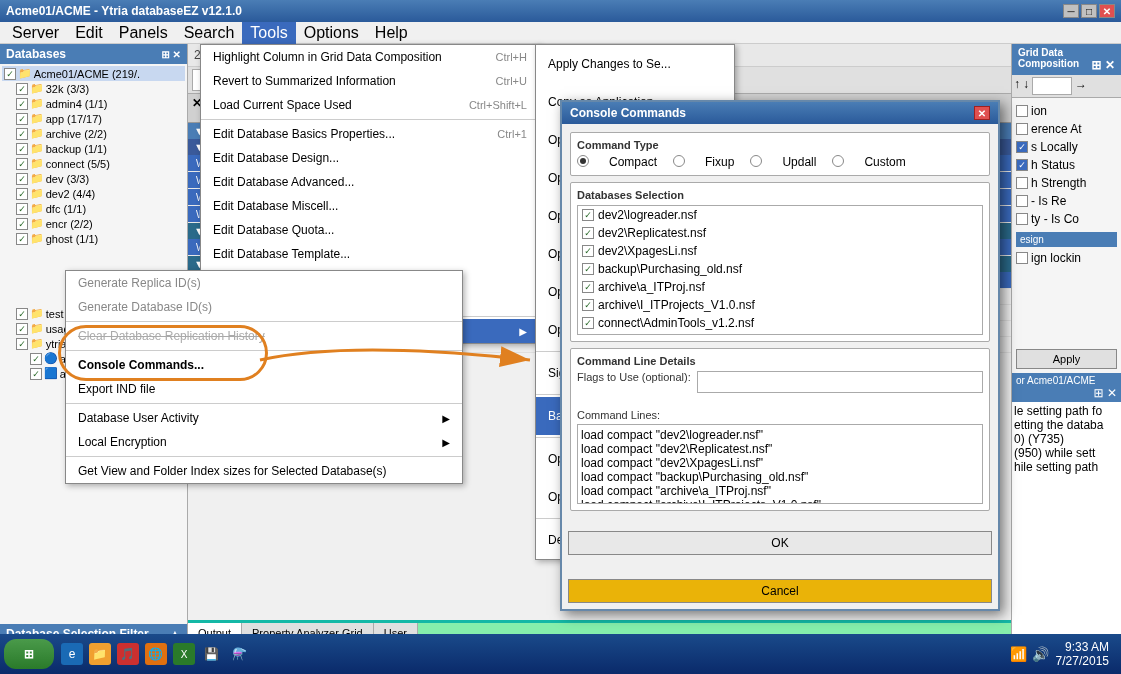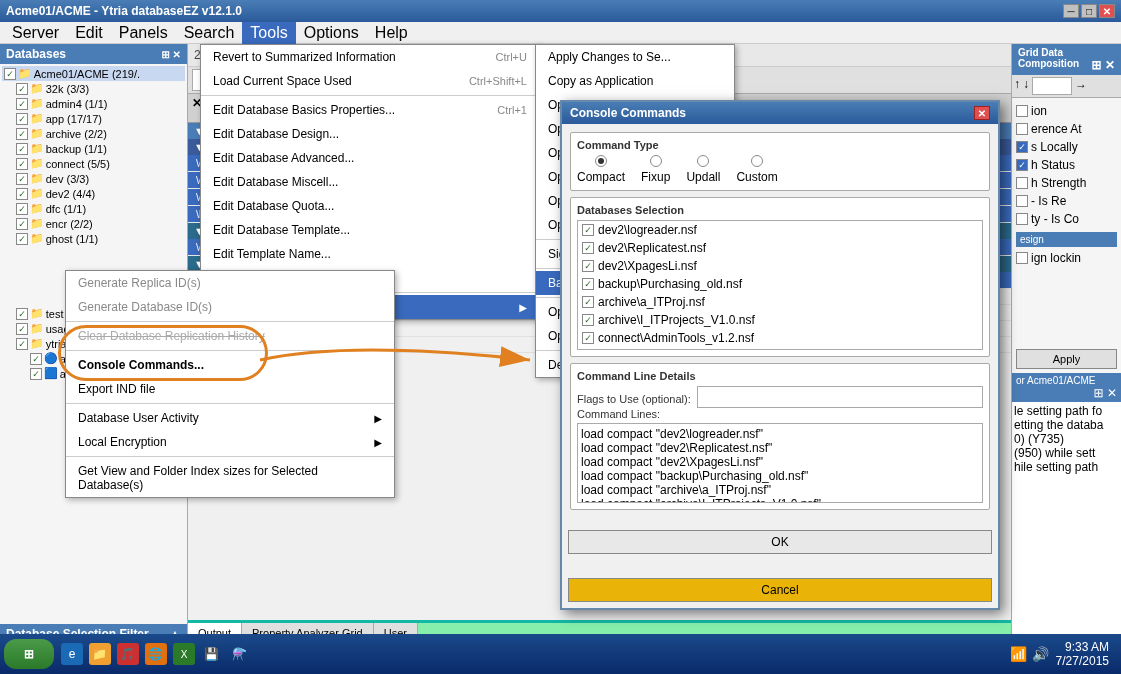--- a/index.html
+++ b/index.html
@@ -263,21 +263,21 @@
       position: absolute;
       top: 44px;
       left: 420px;
       width: 200px;
       background: white;
       border: 1px solid #888;
       box-shadow: 2px 2px 6px rgba(0,0,0,0.3);
       z-index: 101;
     }
     .tools-item {
-      padding: 5px 12px;
+      padding: 12px 12px;
       cursor: pointer;
       font-size: 12px;
     }
     .tools-item.highlighted { background: #3a6abd; color: white; }
     .tools-divider { height: 1px; background: #ccc; margin: 2px 0; }
 
     
     .dialog-overlay {
       position: absolute;
       top: 0; left: 0; right: 0; bottom: 0;
@@ -328,24 +328,23 @@
       color: #333;
     }
     .radio-row {
       display: flex;
       align-items: center;
       gap: 16px;
       flex-wrap: wrap;
     }
     .radio-item {
       display: flex;
-      align-items: center;
-      gap: 3px;
-      font-size: 11px;
-      flex-direction: column;
+      align-items: flex-start;
+      gap: 20px;
+      font-size: 11px;
     }
     .radio-circle {
       width: 12px; height: 12px;
       border-radius: 50%;
       border: 1px solid #888;
       background: white;
       display: flex; align-items: center; justify-content: center;
     }
     .radio-circle.selected::after {
       content: '';
@@ -751,20 +750,24 @@
     </div>
   </div>
 </div>
 
 <div class="status-bar">
   <span>Ready</span>
 </div>
 
 <div class="dropdown-menu" style="top:44px; left:200px; width:340px;">
   <div class="dropdown-item">
+    <span>Highlight Column in Grid Data Composition</span>
+    <span class="dropdown-shortcut">Ctrl+H</span>
+  </div>
+  <div class="dropdown-item">
     <span>Revert to Summarized Information</span>
     <span class="dropdown-shortcut">Ctrl+U</span>
   </div>
   <div class="dropdown-item">
     <span>Load Current Space Used</span>
     <span class="dropdown-shortcut">Ctrl+Shift+L</span>
   </div>
   <div class="dropdown-divider"></div>
   <div class="dropdown-item">
     <span>Edit Database Basics Properties...</span>
@@ -791,21 +794,21 @@
   <div class="dropdown-item">
     <span>Edit Replica ID...</span>
   </div>
   <div class="dropdown-divider"></div>
   <div class="dropdown-item highlighted">
     <span>Tools</span>
     <span class="arrow-right">▶</span>
   </div>
 </div>
 
-<div style="position:absolute; top:270px; left:65px; width:330px; background:white; border:1px solid #888; box-shadow:2px 2px 6px rgba(0,0,0,0.3); z-index:103;">
+<div style="position:absolute; top:270px; left:65px; width:398px; background:white; border:1px solid #888; box-shadow:2px 2px 6px rgba(0,0,0,0.3); z-index:103;">
   <div class="dropdown-item" style="color:#888;">
     <span>Generate Replica ID(s)</span>
   </div>
   <div class="dropdown-item" style="color:#888;">
     <span>Generate Database ID(s)</span>
   </div>
   <div class="dropdown-divider"></div>
   <div class="dropdown-item" style="color:#aaa;text-decoration:line-through;">
     <span>Clear Database Replication History</span>
   </div>
@@ -951,21 +954,21 @@
           </div>
           <div class="db-list-item">
 
             <span>connect\Admin_Tools_V1.1.nsf</span>
           </div>
         </div>
       </div>
 
       <div class="dialog-section">
         <div class="dialog-section-label">Command Line Details</div>
-        <div style="display:flex;align-items:flex-end;margin-bottom:0;">
+        <div style="display:flex;align-items:flex-start;margin-bottom:16px;">
           <span class="dialog-label" style="white-space:nowrap;margin-right:6px;">Flags to Use (optional):</span>
           <input type="text" class="dialog-input" style="flex: 1 1 0%;" value="">
         </div>
         <div class="dialog-label">Command Lines:</div>
         <div class="command-lines-box">
           <div>load compact "dev2\logreader.nsf"</div>
           <div>load compact "dev2\Replicatest.nsf"</div>
           <div>load compact "dev2\XpagesLi.nsf"</div>
           <div>load compact "backup\Purchasing_old.nsf"</div>
           <div>load compact "archive\a_ITProj.nsf"</div>

